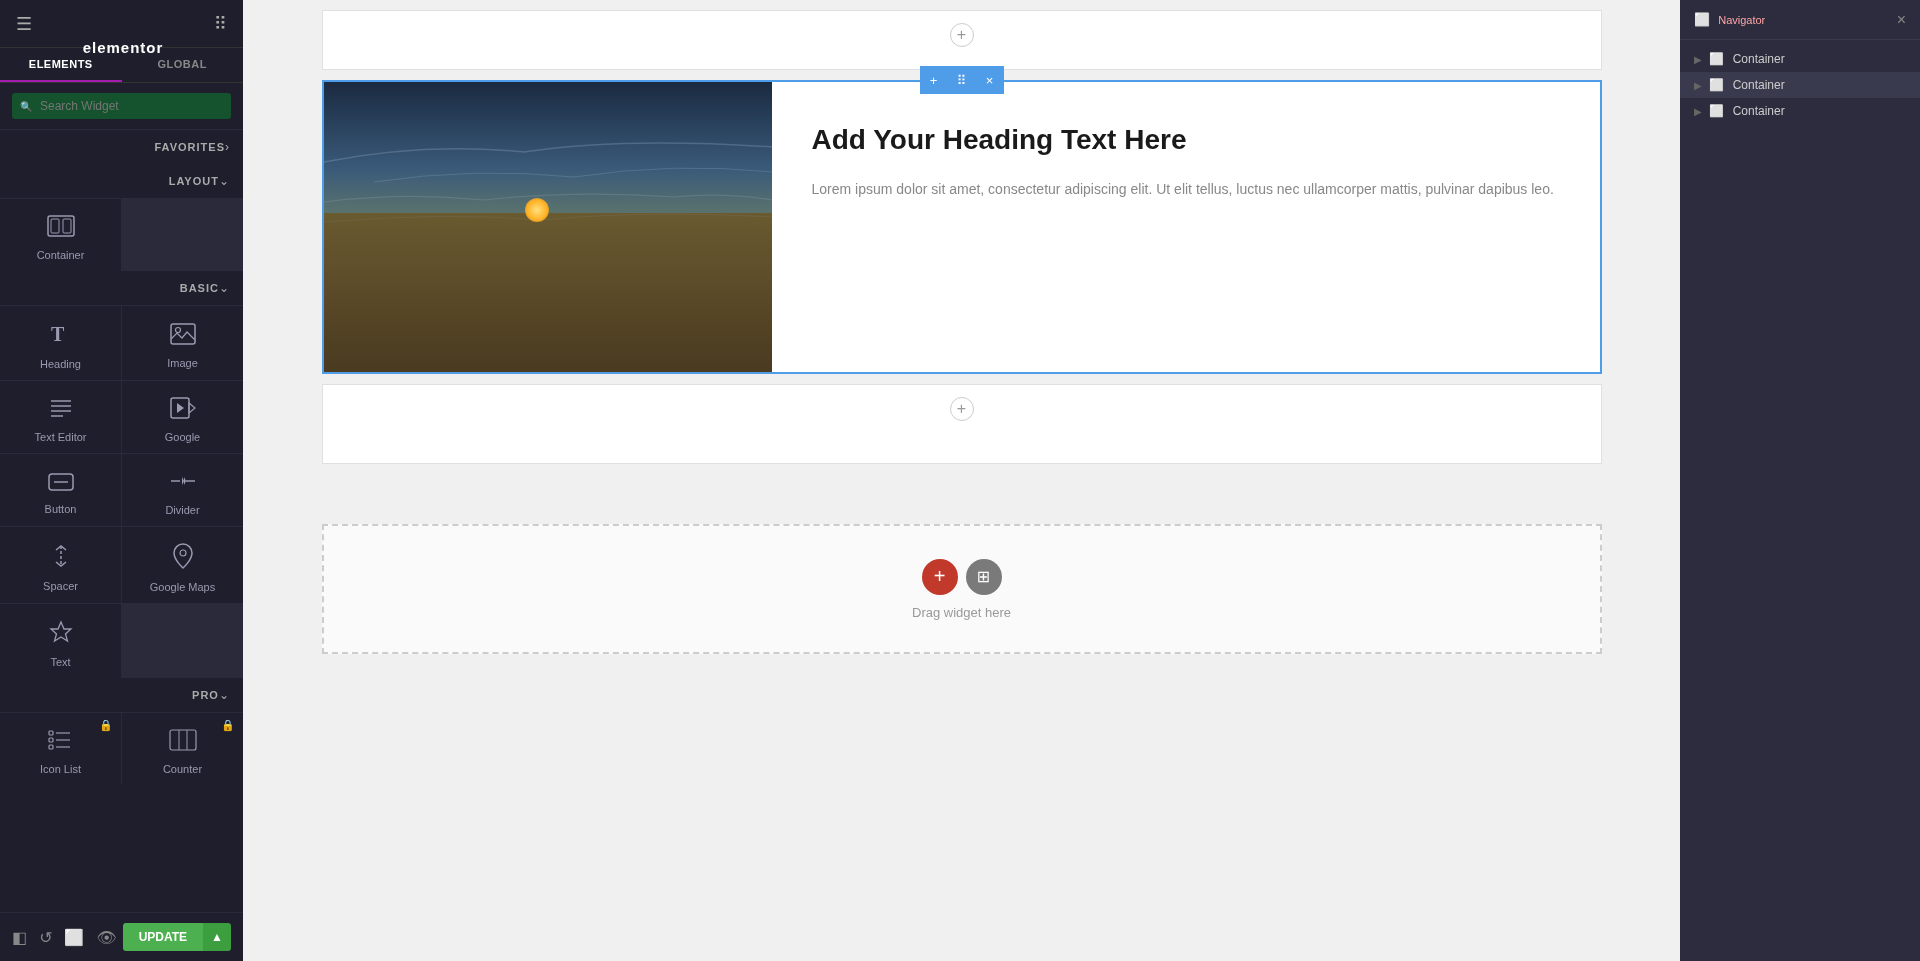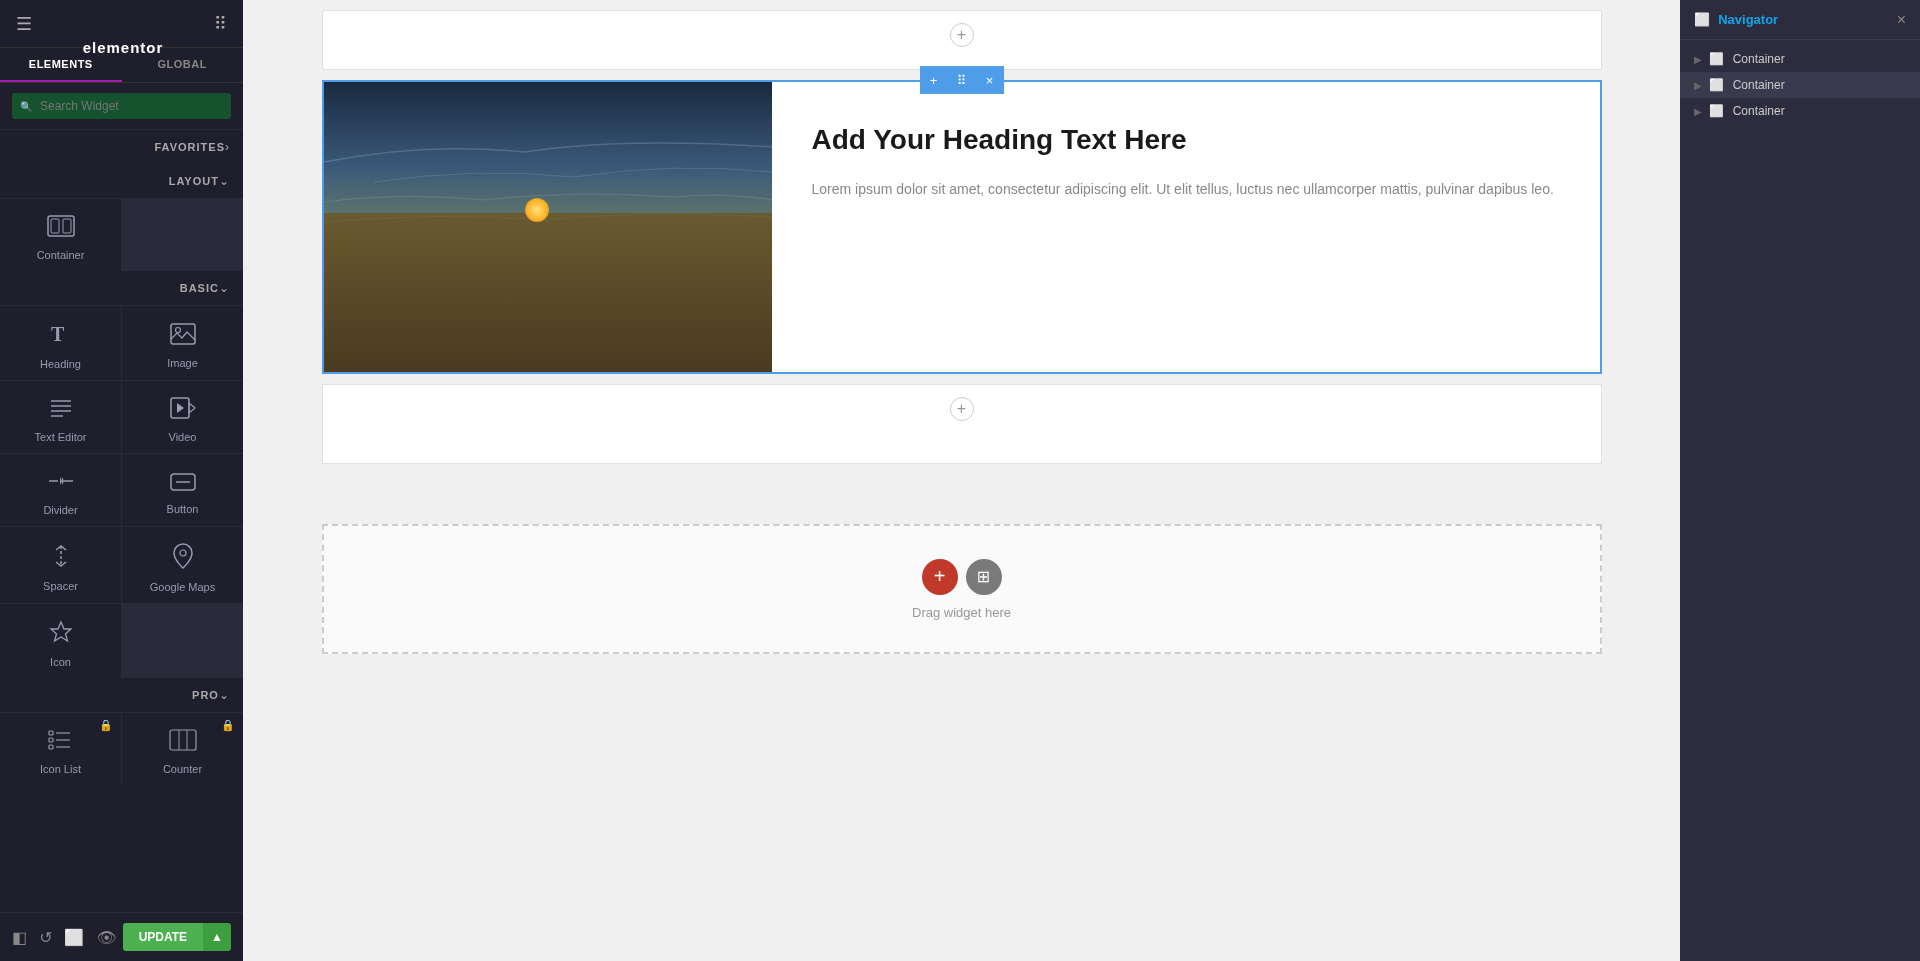--- a/index.html
+++ b/index.html
@@ -360,23 +360,23 @@
     }
     .nav-header {
       display: flex;
       align-items: center;
       justify-content: space-between;
       padding: 0 14px;
       height: 40px;
       border-bottom: 1px solid #3a3a4f;
     }
     .nav-title {
-      color: #0ea5e9;
-      font-size: 13px;
-      font-weight: 700;
+      color: #fca5a5;
+      font-size: 11px;
+      font-weight: 400;
     }
     .nav-close {
       color: #888;
       cursor: pointer;
       font-size: 16px;
     }
     .nav-items {
       padding: 6px 0;
     }
     .nav-item {
@@ -485,47 +485,47 @@
       </div>
 
       <div class="widget-item">
         <span class="widget-icon">
           <svg width="26" height="22" viewBox="0 0 26 22" fill="none">
             <rect x="1" y="1" width="18" height="20" rx="2" stroke="#9a9ab0" stroke-width="1.5" fill="none"></rect>
             <polygon points="19,6 25,11 19,16" stroke="#9a9ab0" stroke-width="1.2" fill="none"></polygon>
             <polygon points="7,6 14,11 7,16" fill="#9a9ab0"></polygon>
           </svg>
         </span>
-        <span class="widget-label">Video</span>
+        <span class="widget-label">Google</span>
+      </div>
+
+      <div class="widget-item">
+        <span class="widget-icon">
+          <svg width="26" height="18" viewBox="0 0 26 18" fill="none">
+            <rect x="1" y="1" width="24" height="16" rx="3" stroke="#9a9ab0" stroke-width="1.5" fill="none"></rect>
+            <line x1="6" y1="9" x2="20" y2="9" stroke="#9a9ab0" stroke-width="1.5"></line>
+          </svg>
+        </span>
+        <span class="widget-label">Button</span>
       </div>
 
       <div class="widget-item">
         <span class="widget-icon">
           <svg width="26" height="22" viewBox="0 0 26 22" fill="none">
             <line x1="1" y1="11" x2="10" y2="11" stroke="#9a9ab0" stroke-width="1.5"></line>
             <polygon points="12,7 14,11 12,15" fill="#9a9ab0"></polygon>
             <polygon points="14,7 16,11 14,15" fill="#9a9ab0"></polygon>
             <line x1="16" y1="11" x2="25" y2="11" stroke="#9a9ab0" stroke-width="1.5"></line>
           </svg>
         </span>
         <span class="widget-label">Divider</span>
       </div>
 
       <div class="widget-item">
         <span class="widget-icon">
-          <svg width="26" height="18" viewBox="0 0 26 18" fill="none">
-            <rect x="1" y="1" width="24" height="16" rx="3" stroke="#9a9ab0" stroke-width="1.5" fill="none"></rect>
-            <line x1="6" y1="9" x2="20" y2="9" stroke="#9a9ab0" stroke-width="1.5"></line>
-          </svg>
-        </span>
-        <span class="widget-label">Button</span>
-      </div>
-
-      <div class="widget-item">
-        <span class="widget-icon">
           <svg width="24" height="24" viewBox="0 0 24 24" fill="none">
             <line x1="12" y1="2" x2="12" y2="22" stroke="#9a9ab0" stroke-width="1.5" stroke-dasharray="3,2"></line>
             <polyline points="7,6 12,2 17,6" stroke="#9a9ab0" stroke-width="1.5" fill="none"></polyline>
             <polyline points="7,18 12,22 17,18" stroke="#9a9ab0" stroke-width="1.5" fill="none"></polyline>
           </svg>
         </span>
         <span class="widget-label">Spacer</span>
       </div>
 
       <div class="widget-item">
@@ -537,21 +537,21 @@
         </span>
         <span class="widget-label">Google Maps</span>
       </div>
 
       <div class="widget-item">
         <span class="widget-icon">
           <svg width="24" height="24" viewBox="0 0 24 24" fill="none">
             <polygon points="12,2 15,9 22,9 16.5,14 18.5,21 12,17 5.5,21 7.5,14 2,9 9,9" stroke="#9a9ab0" stroke-width="1.3" fill="none"></polygon>
           </svg>
         </span>
-        <span class="widget-label">Icon</span>
+        <span class="widget-label">Text</span>
       </div>
     </div>
 
     <div class="section-header">
       <span class="section-header-label">PRO</span>
       <span class="section-header-arrow">⌄</span>
     </div>
     <div class="widget-grid">
       <div class="widget-item widget-item-wrap" style="position:relative;">
         <span class="widget-icon">

